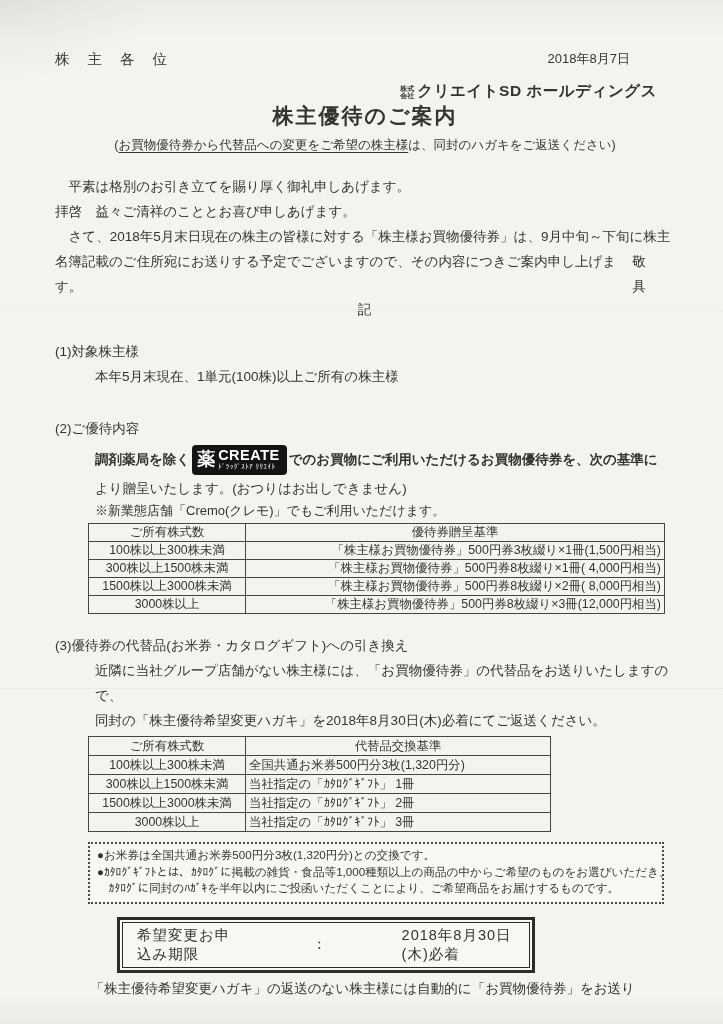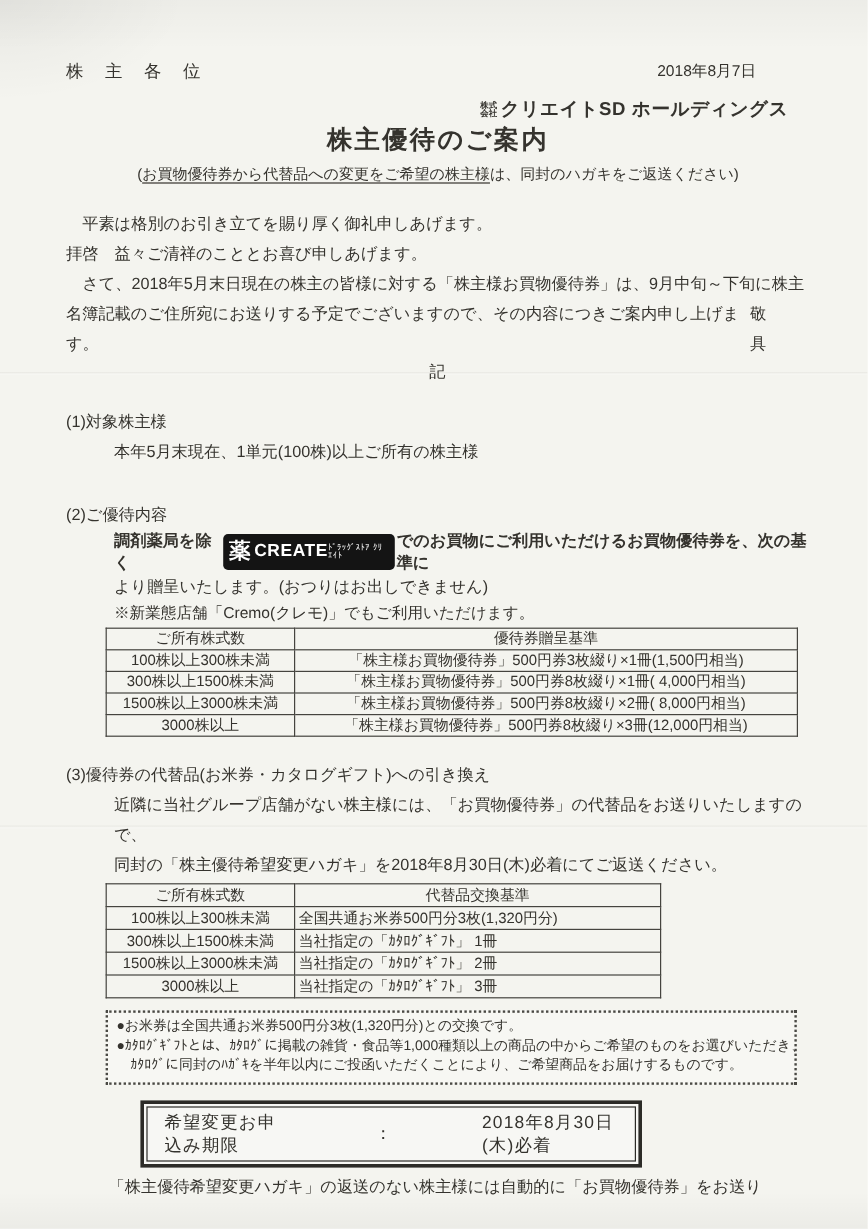--- a/index.html
+++ b/index.html
@@ -30,47 +30,47 @@
   .company-prefix { display:inline-block; font-size:7px; line-height:7px;
     width:16px; text-align:center; margin-right:2px; white-space:pre-line; font-weight:bold; }
   .company-name { font-size:15.5px; font-weight:bold; letter-spacing:0.5px; }
 
   .doc-title { text-align:center; font-size:21px; font-weight:bold; letter-spacing:2px; }
   .doc-subtitle { text-align:center; font-size:12.5px; margin-top:7px; }
 
   .para { font-size:13.5px; line-height:25px; }
   .greeting { margin-top:20px; }
   .flex-line { display:flex; }
-  .push-right { margin-left:auto; margin-right:20px; letter-spacing:2px; }
+  .push-right { margin-left:auto; margin-right:20px; letter-spacing:2px;text-align:center; }
 
   .ki { text-align:center; font-size:13.5px; margin-top:2px; letter-spacing:1px; }
 
   .sec-heading { font-size:13.5px; line-height:25px; }
   .sec1 { margin-top:20px; }
   .sec-body { margin-left:40px; font-size:13.5px; line-height:25px; }
   .sec2 { margin-top:27px; }
   .sec3 { margin-top:19px; }
 
   .logo-line { display:flex; align-items:center; margin-left:40px; margin-top:2px; height:33px; }
   .logo-line .para-bit { font-size:13.5px;font-weight:bold; }
   .create-logo { display:inline-flex; align-items:center; background:#141414; color:#fff;
     border-radius:4px; padding:1px 7px 2px 5px; margin:0 2px; height:27px; }
   .logo-kanji { font-size:18px; font-weight:bold; margin-right:3px; }
-  .logo-right { display:flex; flex-direction:row; line-height:1; }
+  .logo-right { display:flex; flex-direction:column; line-height:1; }
   .logo-main { font-size:14.5px; font-weight:bold; letter-spacing:0.5px; }
   .logo-sub { font-size:7px; margin-top:1px; letter-spacing:0.5px; }
 
   .note-line { margin-left:40px; font-size:13px; line-height:20px; }
 
   table { border-collapse:collapse; margin-left:33px; table-layout:fixed; }
   td { border:1px solid #45443f; font-size:12.4px; white-space:nowrap; padding:0 3px;
     height:17px; line-height:17px; color:#35332e; }
   .t1 { margin-top:2px; }
   .t1 td.c1 { width:150px; text-align:center; }
-  .t1 td.c2 { width:412px; text-align:center; }
+  .t1 td.c2 { width:412px; text-align:right; }
   .t2 { margin-top:3px; }
   .t2 td { height:18px; line-height:18px; }
   .t2 td.c1 { width:150px; text-align:center; }
   .t2 td.c2 { width:298px; text-align:left; }
   td.th { text-align:center !important; }
 
   .dotted-box { margin-left:33px; margin-top:10px; width:558px;
     border:2px dotted #4a4944; padding:3px 7px 5px 7px; background:rgba(255,255,255,0.25); }
   .dotted-box .n { font-size:11.6px; line-height:16.5px; white-space:nowrap; }
 

